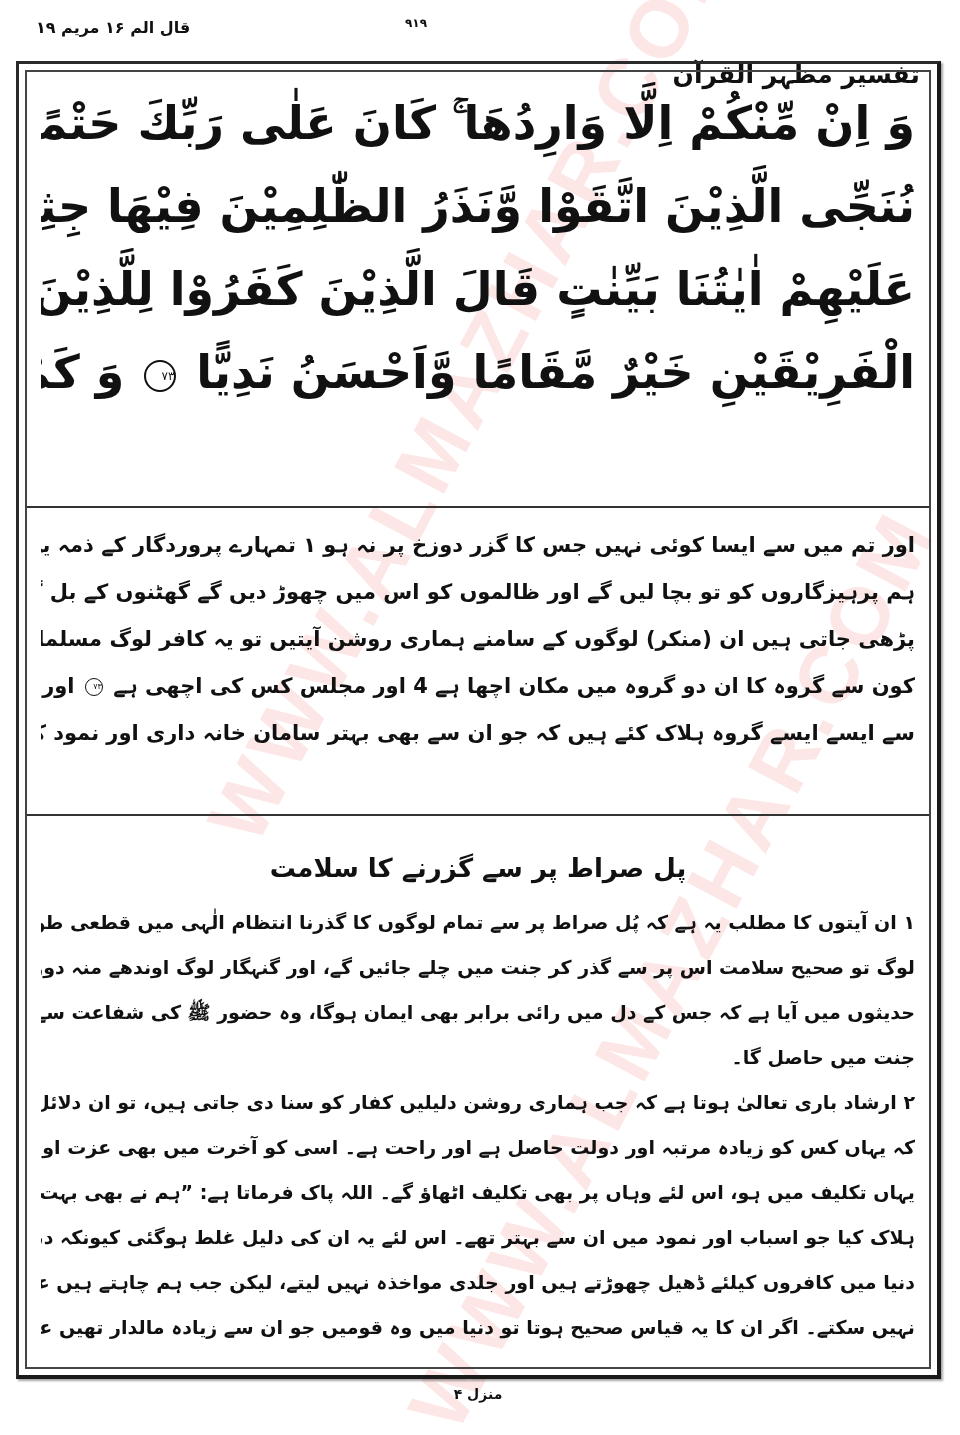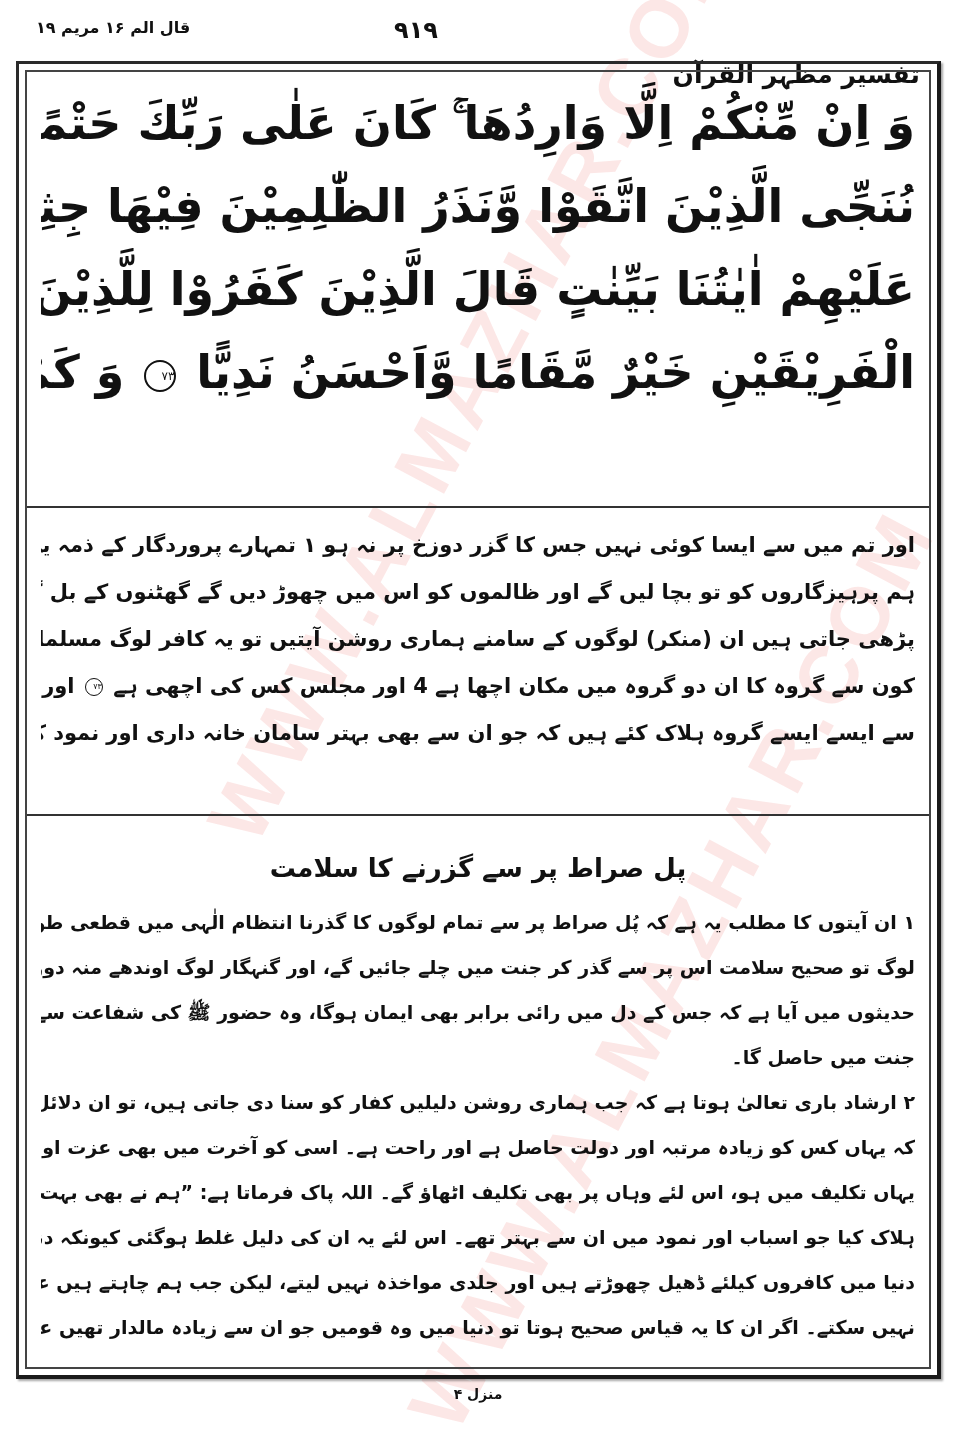--- a/index.html
+++ b/index.html
@@ -31,21 +31,21 @@
       direction: rtl;
       font-family: "DejaVu Sans", sans-serif;
       margin-top: 48px;
     }
     .hdr-page {
       position: absolute;
       left: 0;
       width: 832px;
       top: 16px;
       text-align: center;
-      font-size: 24px;
+      font-size: 12px;
       font-weight: bold;
       direction: rtl;
     }
     .hdr-juz {
       position: absolute;
       left: 36px;
       top: 18px;
       font-size: 16px;
       font-weight: bold;
       direction: rtl;

